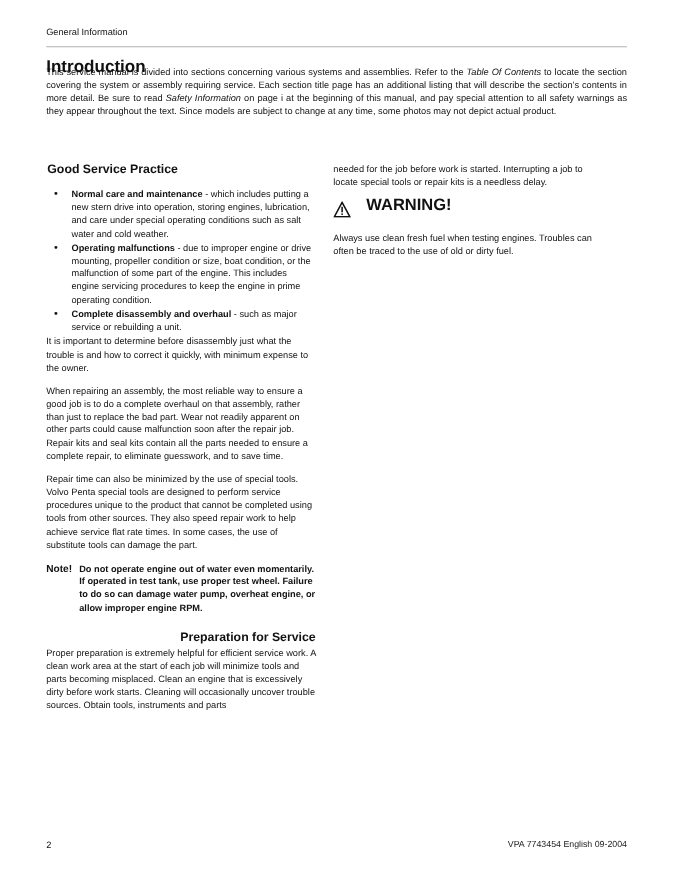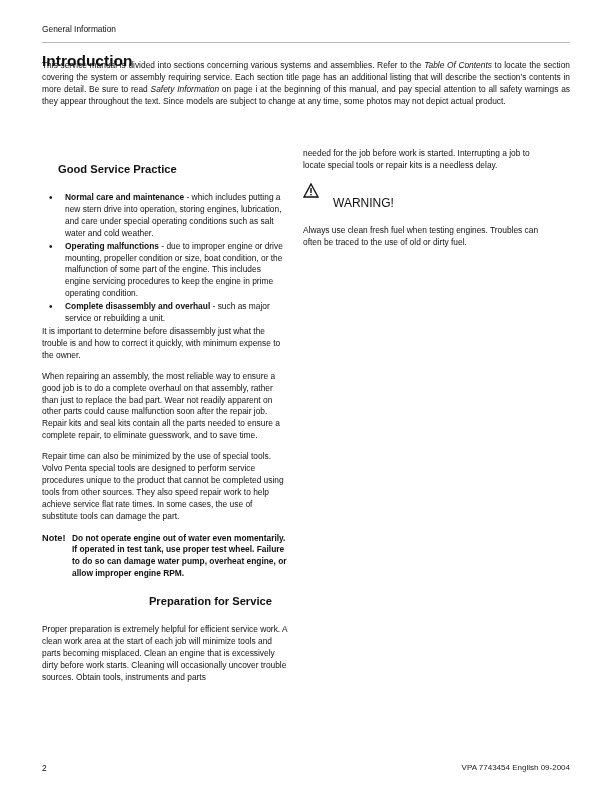--- a/index.html
+++ b/index.html
@@ -24,36 +24,36 @@
     font-size: 8.4px; line-height: 12.1px; margin: 0;
     text-align: justify; text-align-last: left;
   }
   .col {
     position: absolute; top: 146px; width: 246px;
     font-size: 8.4px; line-height: 11.9px;
   }
   .col-left { left: 42px; }
   .col-right { left: 303px; width: 246px; top: 148px; }
   h2 {
-    font-size: 11.2px; font-weight: bold; margin: 16px; line-height: 14px;
+    font-size: 11.2px; font-weight: bold; margin: 1px; line-height: 14px;
   }
   p { margin: 0; }
   .para-gap { margin-top: 9px; }
   ul.bullets { list-style: none; margin: 10px 0 0 0; padding: 0; }
   ul.bullets li { position: relative; padding-left: 23px; margin-bottom: 1px; }
   ul.bullets li .dot {
     position: absolute; left: 7px; top: 0; font-size: 10px; line-height: 11.5px;
   }
   b { font-weight: bold; }
   .note { display: flex; margin-top: 10px; }
   .note .lbl { font-weight: bold; font-size: 9.2px; width: 30px; flex: none; }
   .note .body { font-weight: bold; }
   .warning { display: flex; margin-top: 9px; }
   .warning .icon { width: 30px; flex: none; padding-top: 2px; }
-  .warning .title { font-weight: normal; font-size: 12px; margin-bottom: 6px; margin-top: 17px; }
+  .warning .title { font-weight: bold; font-size: 15px; margin-bottom: 6px; }
   .warning .body { font-weight: bold; }
   .h2-gap { margin-top: 14px; text-align: right; }
   .footer-page {
     position: absolute; left: 42px; top: 763px; font-size: 8.4px;
   }
   .footer-doc {
     position: absolute; right: 42px; top: 763px; font-size: 8px; color: #222;
   }
 </style>
 </head>

